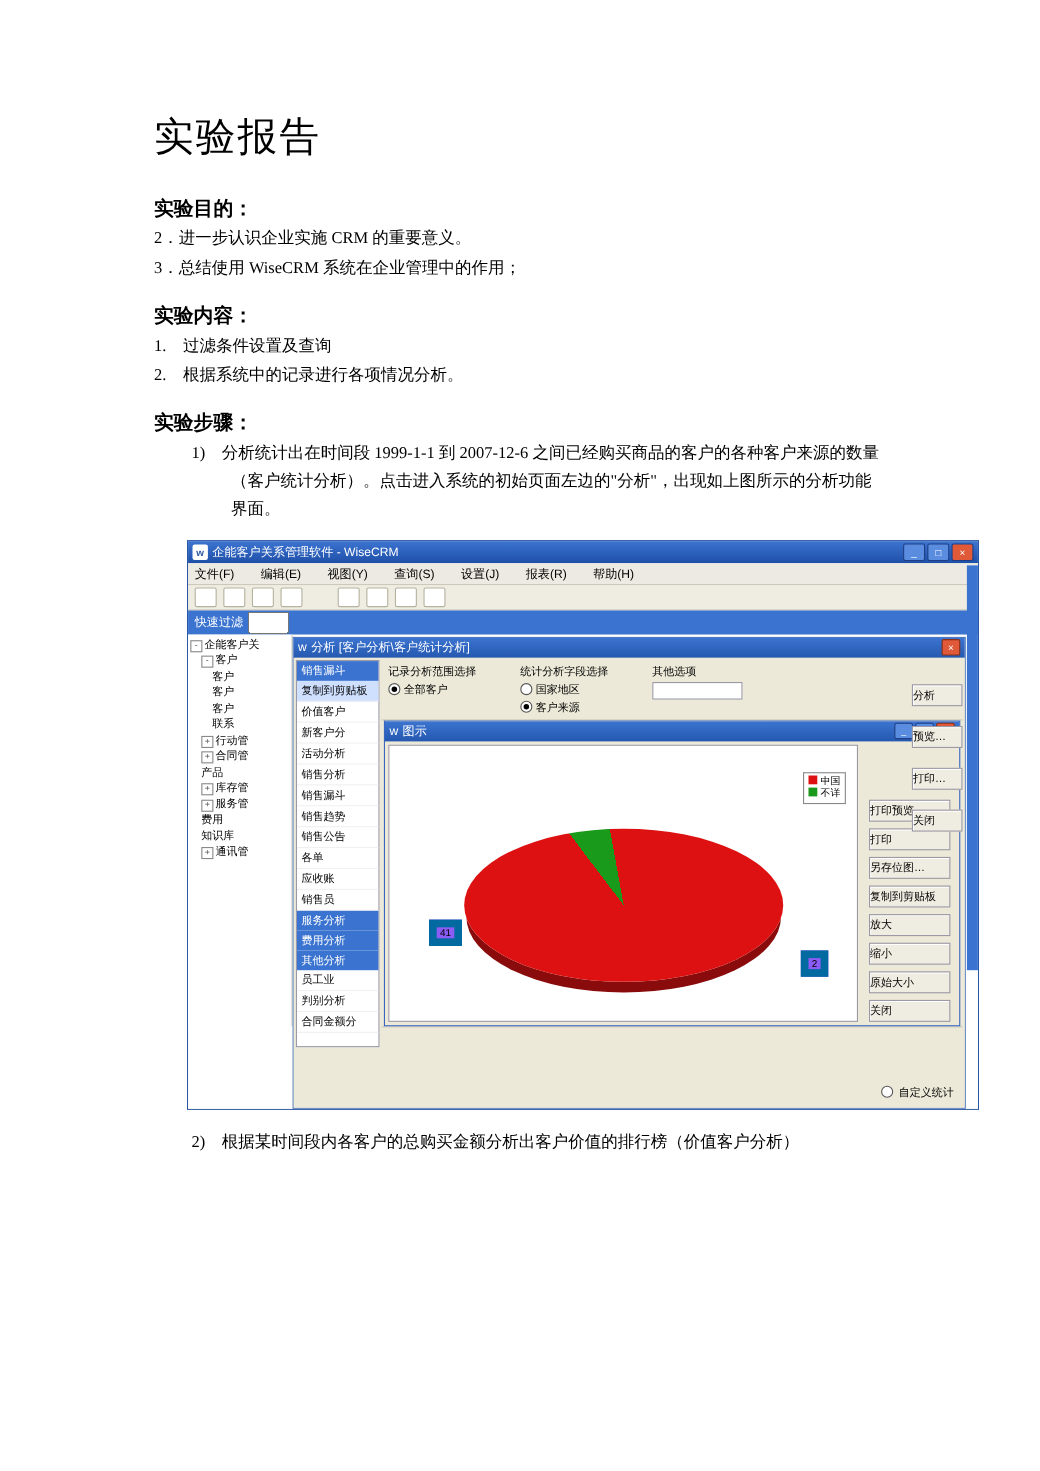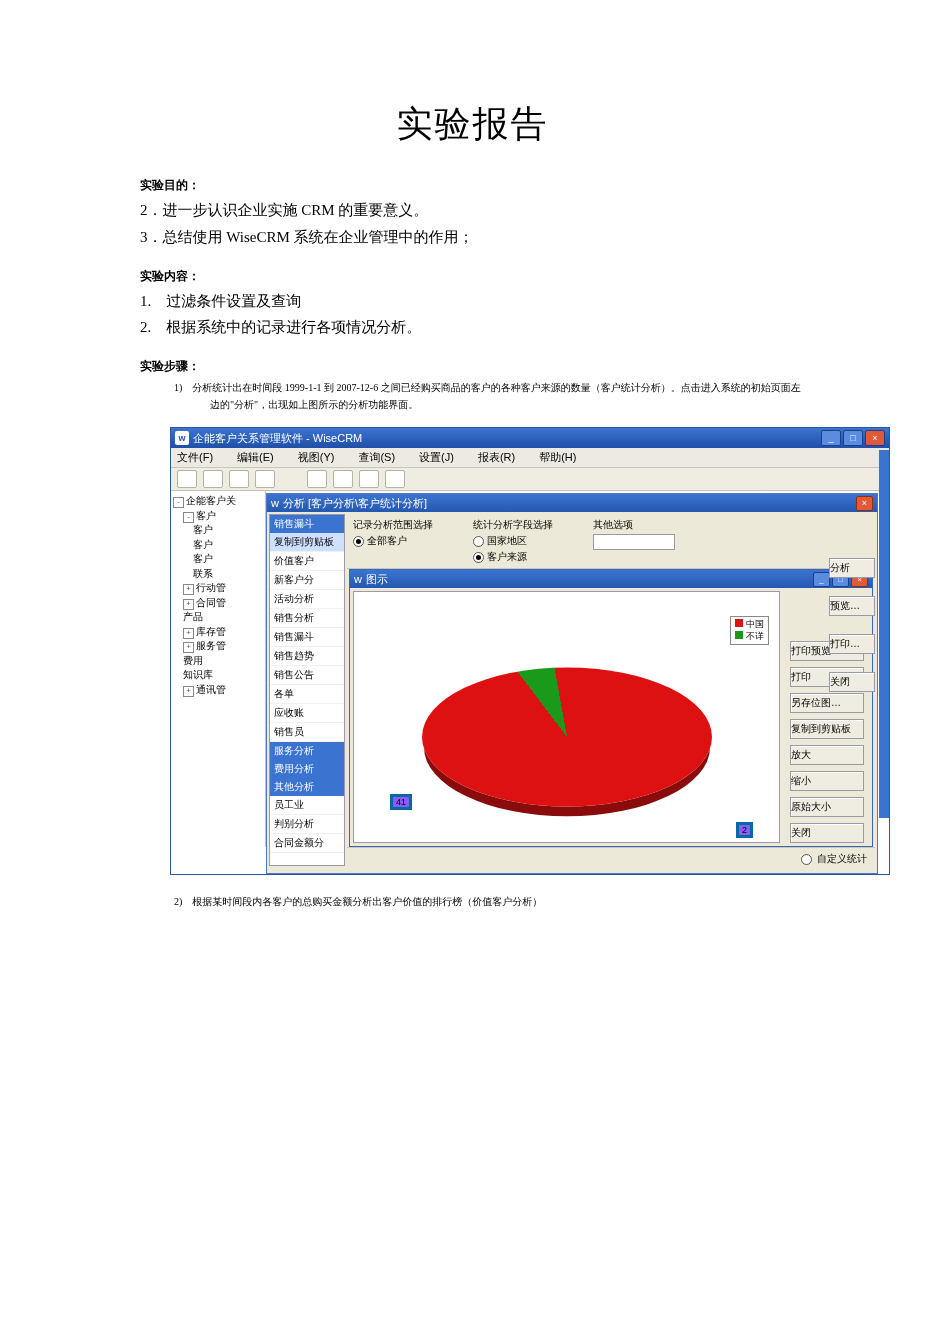--- a/index.html
+++ b/index.html
@@ -8,38 +8,38 @@
     font-family: "SimSun", "宋体", serif;
     color: #000;
     width: 945px;
   }
   .page {
     padding: 100px 140px 60px 140px;
   }
   .title {
     font-family: "SimHei", "黑体", sans-serif;
     font-size: 36px;
-    text-align: center;
+    text-align: left;
     margin-bottom: 28px;
     letter-spacing: 2px;
   }
   .section-heading {
     font-family: Liberation Mono, monospace;
     font-weight: bold;
-    font-size: 12px;
+    font-size: 18px;
     margin-top: 18px;
     margin-bottom: 4px;
   }
   .numbered {
     font-size: 15px;
     line-height: 1.65;
     margin: 0 0 2px 0;
   }
   .indent1 { padding-left: 26px; text-indent: -26px; }
-  .step { padding-left: 70px; text-indent: -36px; line-height:1.7; font-size:10px; margin:0 0 4px 0;}
+  .step { padding-left: 70px; text-indent: -36px; line-height:1.7; font-size:15px; margin:0 0 4px 0;}
   .screenshot-wrap { margin: 14px 0 0 30px; }
 
   
   .app {
     width: 718px;
     font-family: "SimSun", Tahoma, sans-serif;
     font-size: 11px;
     border: 1px solid #2a57a5;
     background: #ece9d8;
     position: relative;
@@ -140,41 +140,41 @@
   
   .pie-wrap{
     position:absolute;left:50%;top:58%;transform:translate(-50%,-50%) scaleY(0.48) rotate(0deg);
     width:290px;height:290px;
   }
   .pie{
     width:100%;height:100%;border-radius:50%;
     background: conic-gradient(#d11 0deg 340deg, #1a9a1a 340deg 355deg, #d11 355deg 360deg);
     box-shadow: 0 22px 0 -2px #8a0b0b;
   }
-  .callout{position:absolute;font-size:9px;border:3px solid #0369a1;background:#8b5cf6;padding:0 3px;margin-top:44px;}
+  .callout{position:absolute;font-size:9px;border:7px solid #0369a1;background:#8b5cf6;padding:0 3px;}
   .callout.c1{left:36px;top:158px;}
   .callout.c2{right:26px;top:186px;}
   .btncol{
     position:absolute;right:8px;top:50px;display:flex;flex-direction:column;gap:6px;
   }
   .wbtn{
     width:72px;font-size:10px;background:#efece1;border:1px solid #9c99a6;padding:2px 0;
     box-shadow:inset 1px 1px #fff;
   }
   .rightblue{
     position:absolute;right:0;top:22px;width:10px;height:368px;background:#3b74d0;
   }
   .rightpanel-btns{
     position:absolute;right:14px;top:130px;display:flex;flex-direction:column;gap:18px;
   }
   .rightpanel-btns .wbtn{width:44px;font-size:10px;}
   .footerbar{
     background:#ece9d8;padding:4px 8px;text-align:right;font-size:10px;border-top:1px solid #c9c5b8;
   }
-  .footerbar .rd{display:inline-flex;align-items:center;gap:5px;}
+  .footerbar .rd{display:inline-flex;align-items:center;gap:5px;margin-top:48px;}
 </style>
 </head>
 <body>
 
 <div class="page">
   <div class="title">实验报告</div>
 
   <div class="section-heading">实验目的：</div>
   <p class="numbered">2．进一步认识企业实施 CRM 的重要意义。</p>
   <p class="numbered">3．总结使用 WiseCRM 系统在企业管理中的作用；</p>
@@ -209,20 +209,24 @@
       <div class="toolbar">
         <div class="tbtn"></div>
         <div class="tbtn"></div>
         <div class="tbtn"></div>
         <div class="tbtn"></div>
         <div style="width:20px"></div>
         <div class="tbtn"></div>
         <div class="tbtn"></div>
         <div class="tbtn"></div>
         <div class="tbtn"></div>
+      </div>
+      <div class="filterbar">
+        <span>快速过滤</span>
+        <input style="">
       </div>
 
       <div class="body-row">
 
         <div class="tree">
           <div class="node"><span class="expander">-</span><span>企能客户关</span></div>
           <div class="node i1"><span class="expander">-</span><span>客户</span></div>
           <div class="node i2">客户</div>
           <div class="node i2">客户</div>
           <div class="node i2">客户</div>

